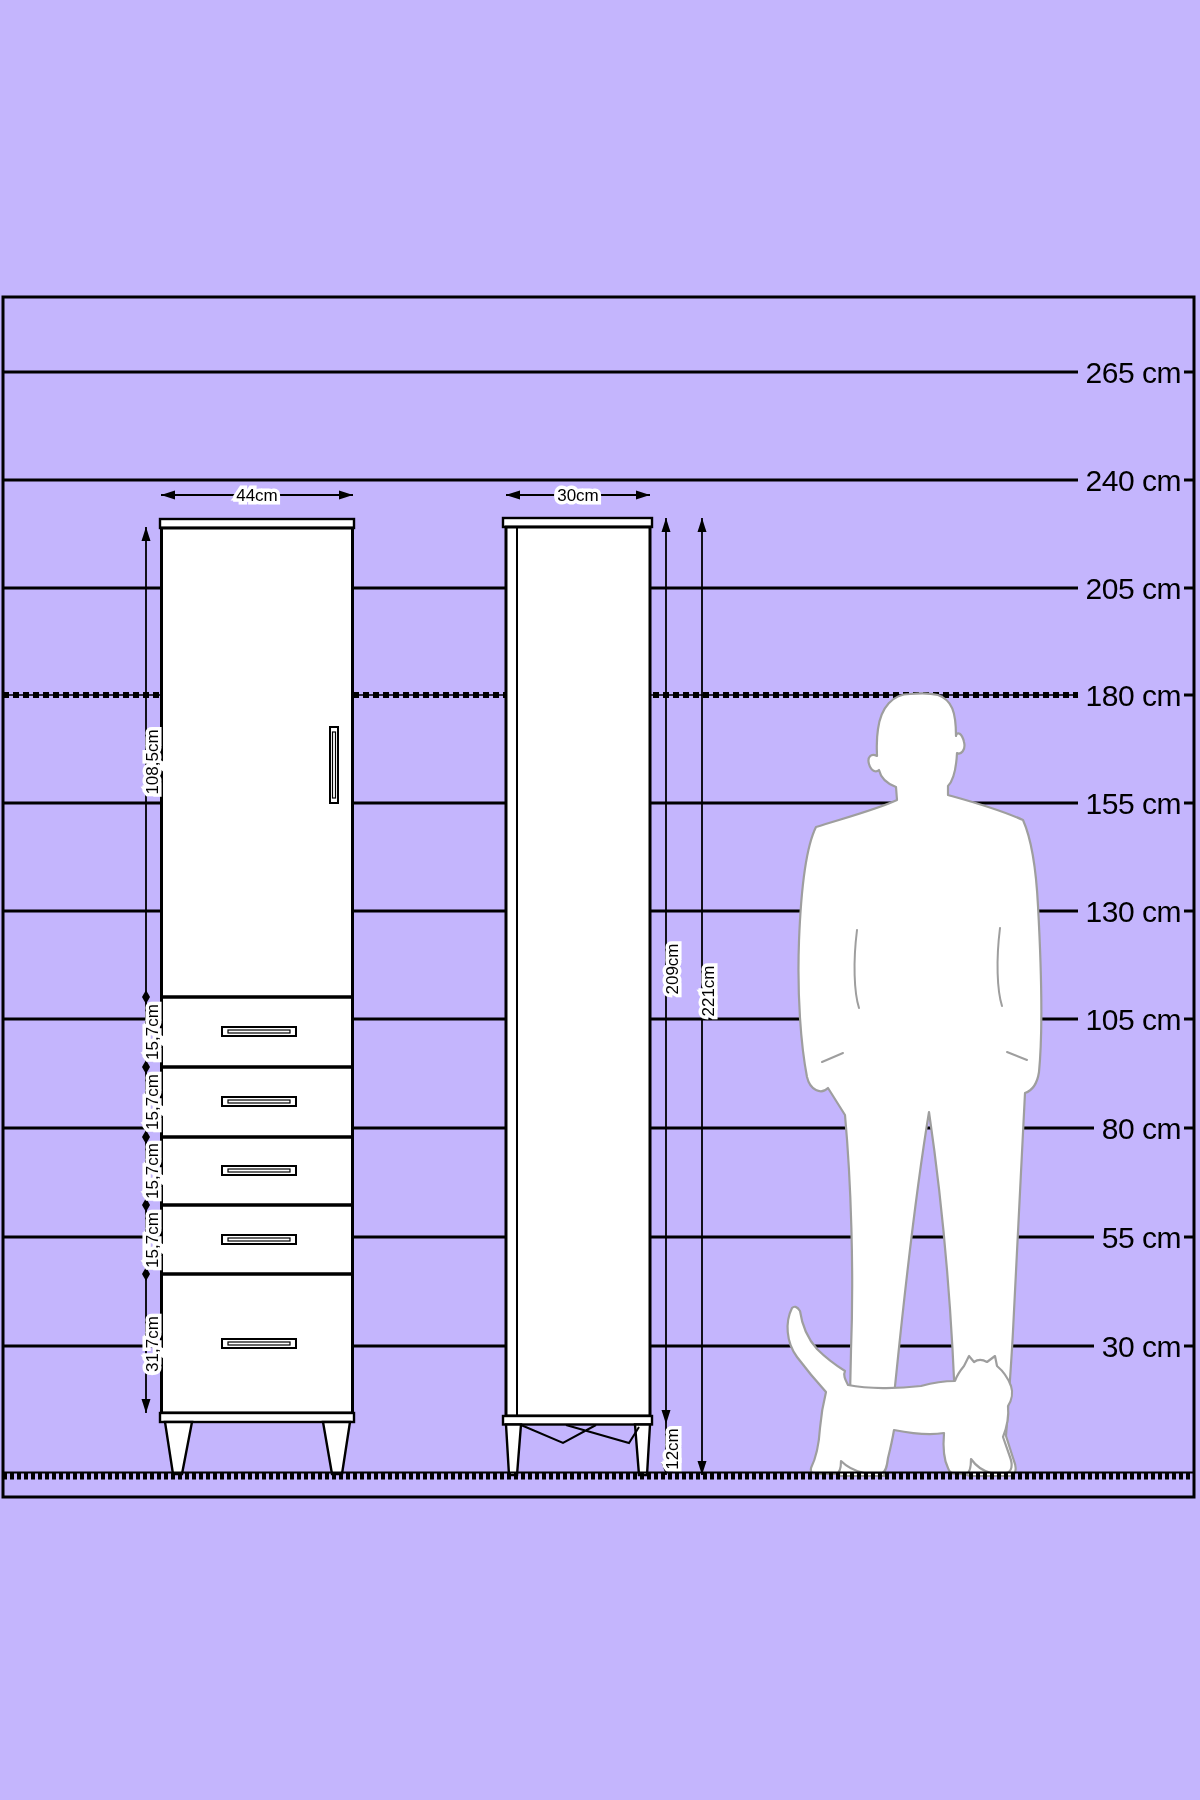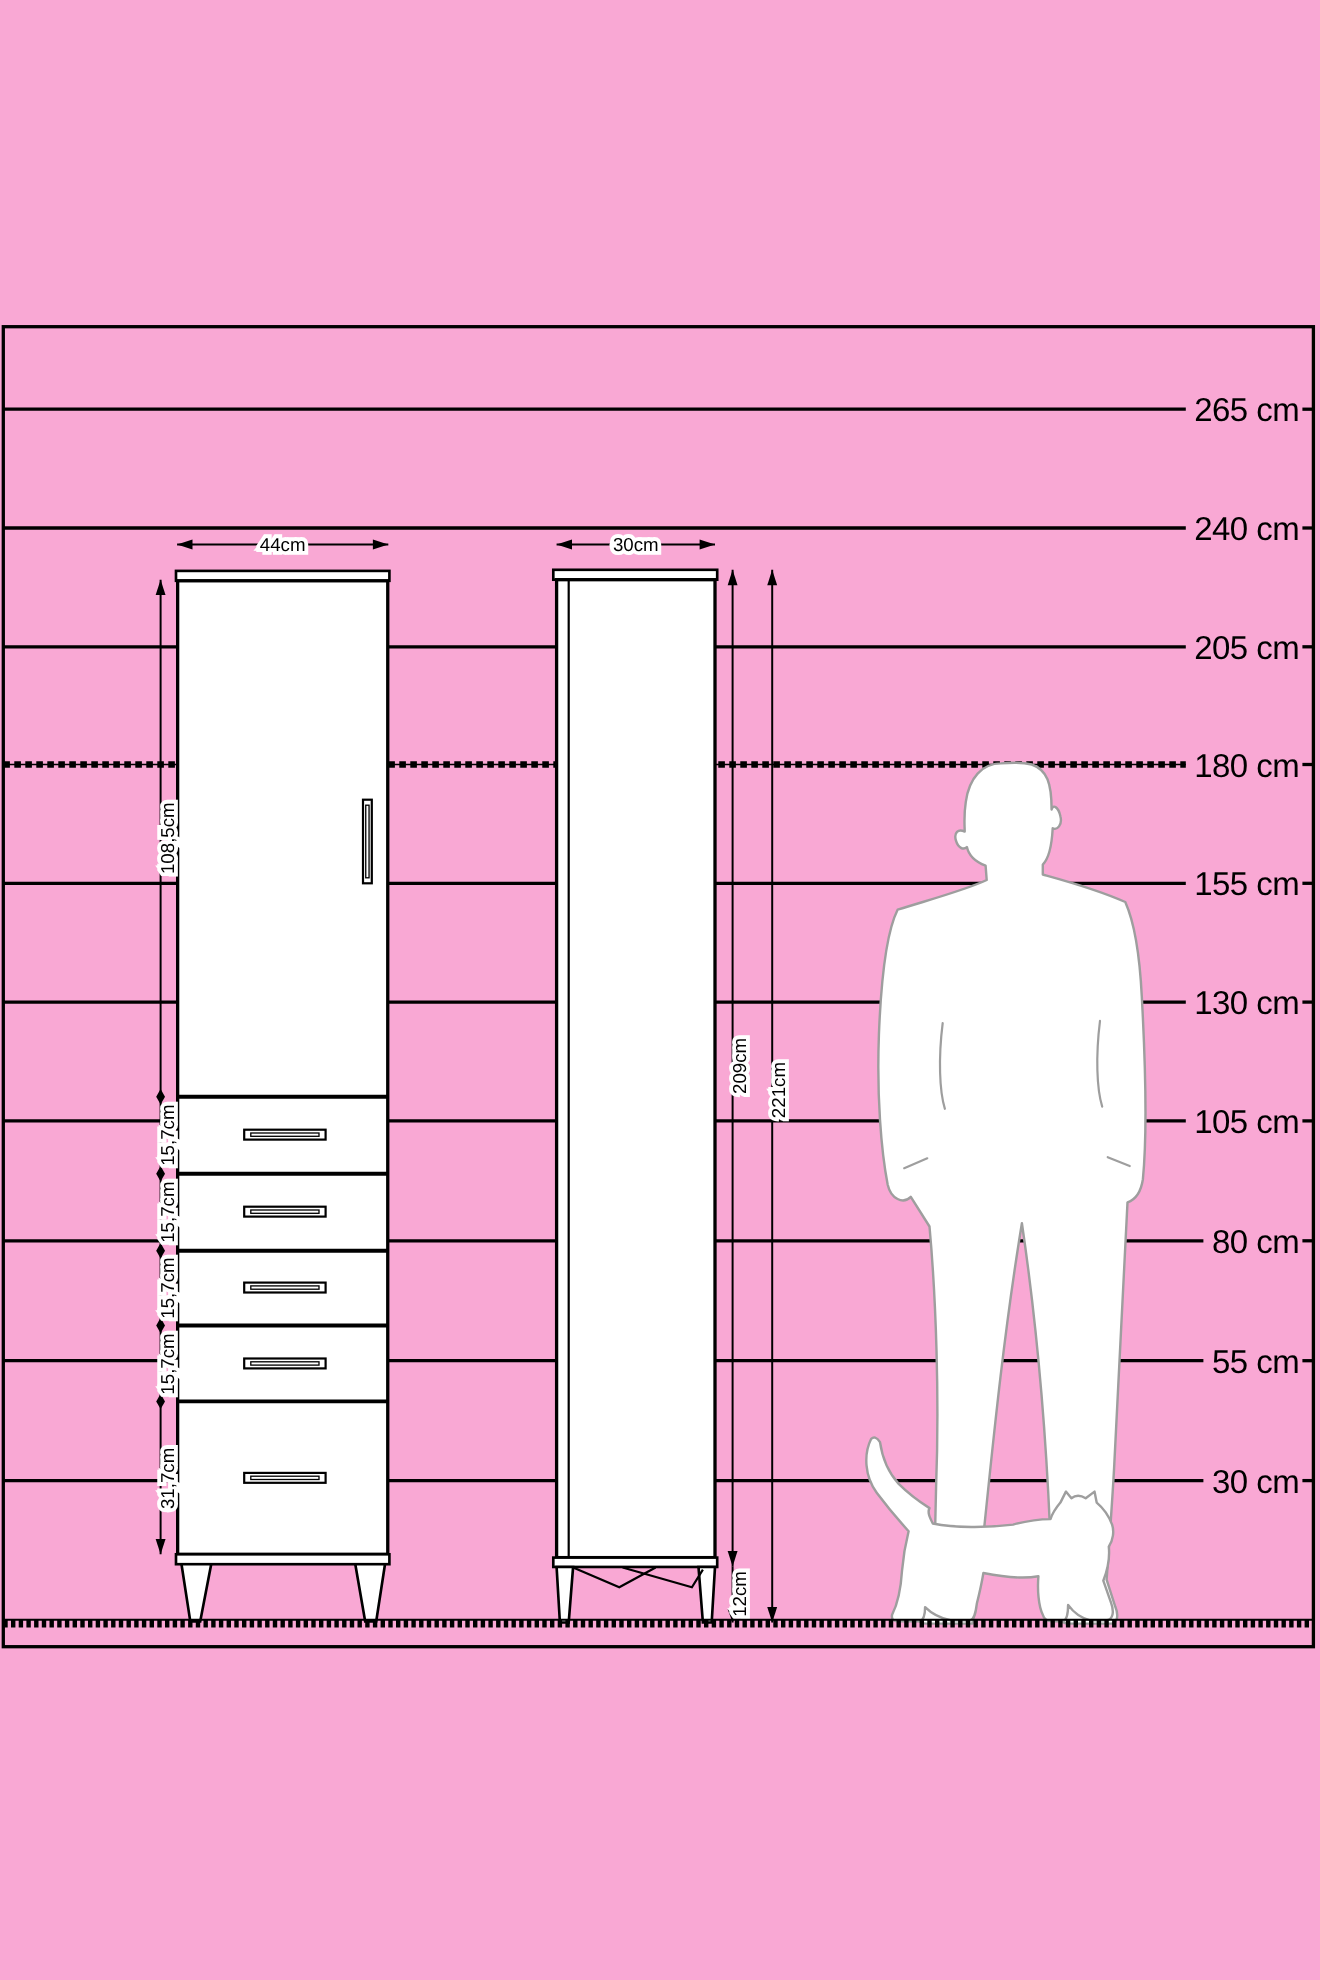--- a/index.html
+++ b/index.html
@@ -1,16 +1,16 @@
 <!DOCTYPE html>
 <html><head>
 <meta charset="utf-8">
 <style>
   html,body{margin:0;padding:0;background:#ffffff;}
-  .page{position:relative;width:1200px;height:1800px;background:#f9a8d4;font-family:"Liberation Sans",sans-serif;text-align:right;}
+  .page{position:relative;width:1200px;height:1800px;background:#c4b5fd;font-family:"Liberation Sans",sans-serif;text-align:right;}
   svg{display:block;}
   .ln{stroke:#000000;fill:none;}
   .grid{stroke-width:3;}
   .frame{stroke-width:3;fill:none;}
   .cab{fill:#ffffff;stroke:#000000;}
   .cab-main{stroke-width:3;}
   .cab-thin{stroke-width:2.4;}
   .divider{stroke:#000000;stroke-width:3.5;}
   .handle-outer{fill:#ffffff;stroke:#000000;stroke-width:2;}
   .handle-inner{fill:none;stroke:#000000;stroke-width:1.2;}

